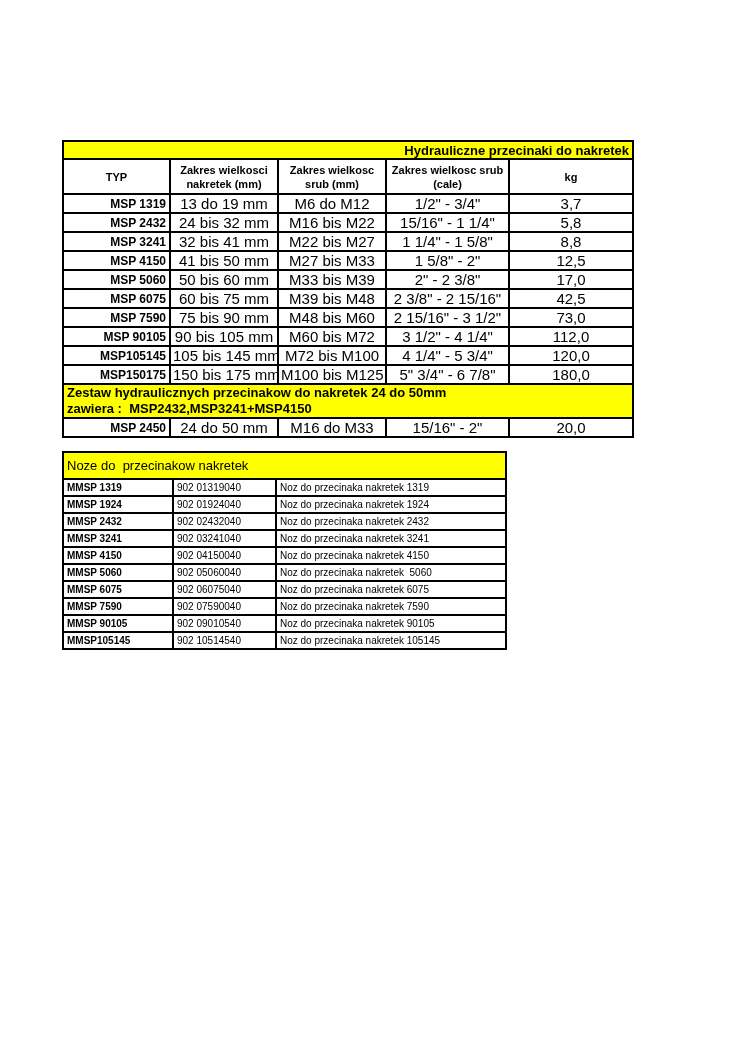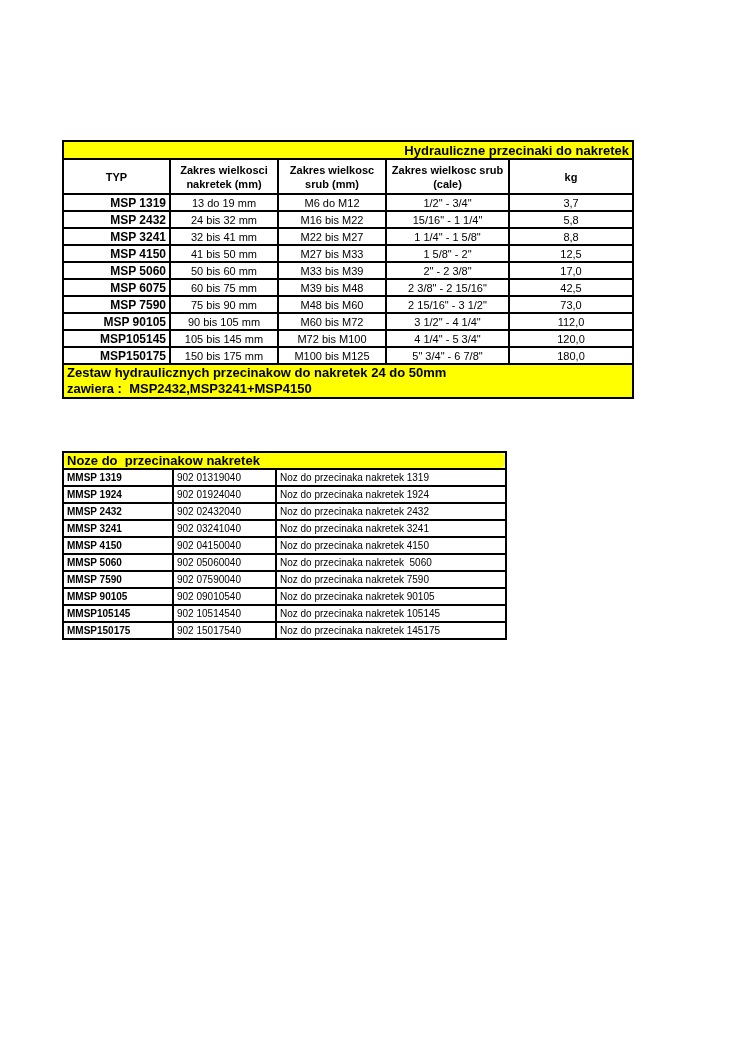--- a/index.html
+++ b/index.html
@@ -11,26 +11,26 @@
   }
   table { border-collapse:collapse; table-layout:fixed; }
   td { border:2px solid #000000; vertical-align:middle; overflow:hidden; white-space:nowrap; }
   .yellow { background:#ffff00; }
 
   
   .t1 { position:absolute; left:62px; top:140px; width:570px; }
   .t1 .title-cell { font-weight:bold; font-size:13px; padding:0 3px; height:18px; text-align:right; }
   .t1 .hdr { font-weight:bold; font-size:11px; text-align:center; white-space:pre-wrap; line-height:14px; height:35px; padding:0 2px; }
   .t1 .typ { font-weight:bold; font-size:12px; text-align:right; padding:0 3px; height:17px; }
-  .t1 .c   { text-align:center; font-size:11px; height:17px; padding:0 2px; }
+  .t1 .c   { text-align:center; font-size:15px; height:17px; padding:0 2px; }
   .t1 .note-cell { font-weight:bold; font-size:13px; line-height:16px; height:34px; padding:0 3px; text-align:left; white-space:pre-wrap; }
 
   
   .t2 { position:absolute; left:62px; top:451px; width:443px; }
-  .t2 .title-cell { font-weight:bold; font-size:13px; padding:0 3px; height:17px; text-align:left;border-radius:8px; }
+  .t2 .title-cell { font-weight:normal; font-size:13px; padding:0 3px; height:27px; text-align:left; }
   .t2 td { font-size:10px; padding:0 3px; height:17px; text-align:left; white-space:pre; }
   .t2 .typ2 { font-weight:bold; }
 </style>
 </head>
 <body>
 
 <table class="t1">
   <colgroup>
     <col style="width:107px">
       <col style="width:108px">
@@ -119,20 +119,27 @@
     <td class="typ">MSP150175</td>
     <td class="c">150 bis 175 mm</td>
     <td class="c">M100 bis M125</td>
     <td class="c">5" 3/4" - 6 7/8"</td>
     <td class="c">180,0</td>
   </tr>
   <tr>
     <td colspan="5" class="yellow note-cell">Zestaw hydraulicznych przecinakow do nakretek 24 do 50mm
 zawiera :  MSP2432,MSP3241+MSP4150</td>
   </tr>
+  <tr>
+    <td class="typ">MSP 2450</td>
+    <td class="c">24 do 50 mm</td>
+    <td class="c">M16 do M33</td>
+    <td class="c">15/16" - 2"</td>
+    <td class="c">20,0</td>
+  </tr>
 </tbody>
   </table>
 
 <table class="t2">
   <colgroup>
     <col style="width:110px">
       <col style="width:103px">
       <col style="width:230px">
   </colgroup>
   <tbody>
@@ -163,33 +170,33 @@
     <td class="typ2">MMSP 4150</td>
     <td>902 04150040</td>
     <td>Noz do przecinaka nakretek 4150</td>
   </tr>
   <tr>
     <td class="typ2">MMSP 5060</td>
     <td>902 05060040</td>
     <td>Noz do przecinaka nakretek  5060</td>
   </tr>
   <tr>
+    <td class="typ2">MMSP 6075</td>
+    <td>902 06075040</td>
+    <td>Noz do przecinaka nakretek 6075</td>
+  </tr>
+  <tr>
     <td class="typ2">MMSP 7590</td>
     <td>902 07590040</td>
     <td>Noz do przecinaka nakretek 7590</td>
   </tr>
   <tr>
     <td class="typ2">MMSP 90105</td>
     <td>902 09010540</td>
     <td>Noz do przecinaka nakretek 90105</td>
   </tr>
   <tr>
     <td class="typ2">MMSP105145</td>
     <td>902 10514540</td>
     <td>Noz do przecinaka nakretek 105145</td>
   </tr>
-  <tr>
-    <td class="typ2">MMSP150175</td>
-    <td>902 15017540</td>
-    <td>Noz do przecinaka nakretek 145175</td>
-  </tr>
 </tbody>
   </table>
 
 </body></html>

